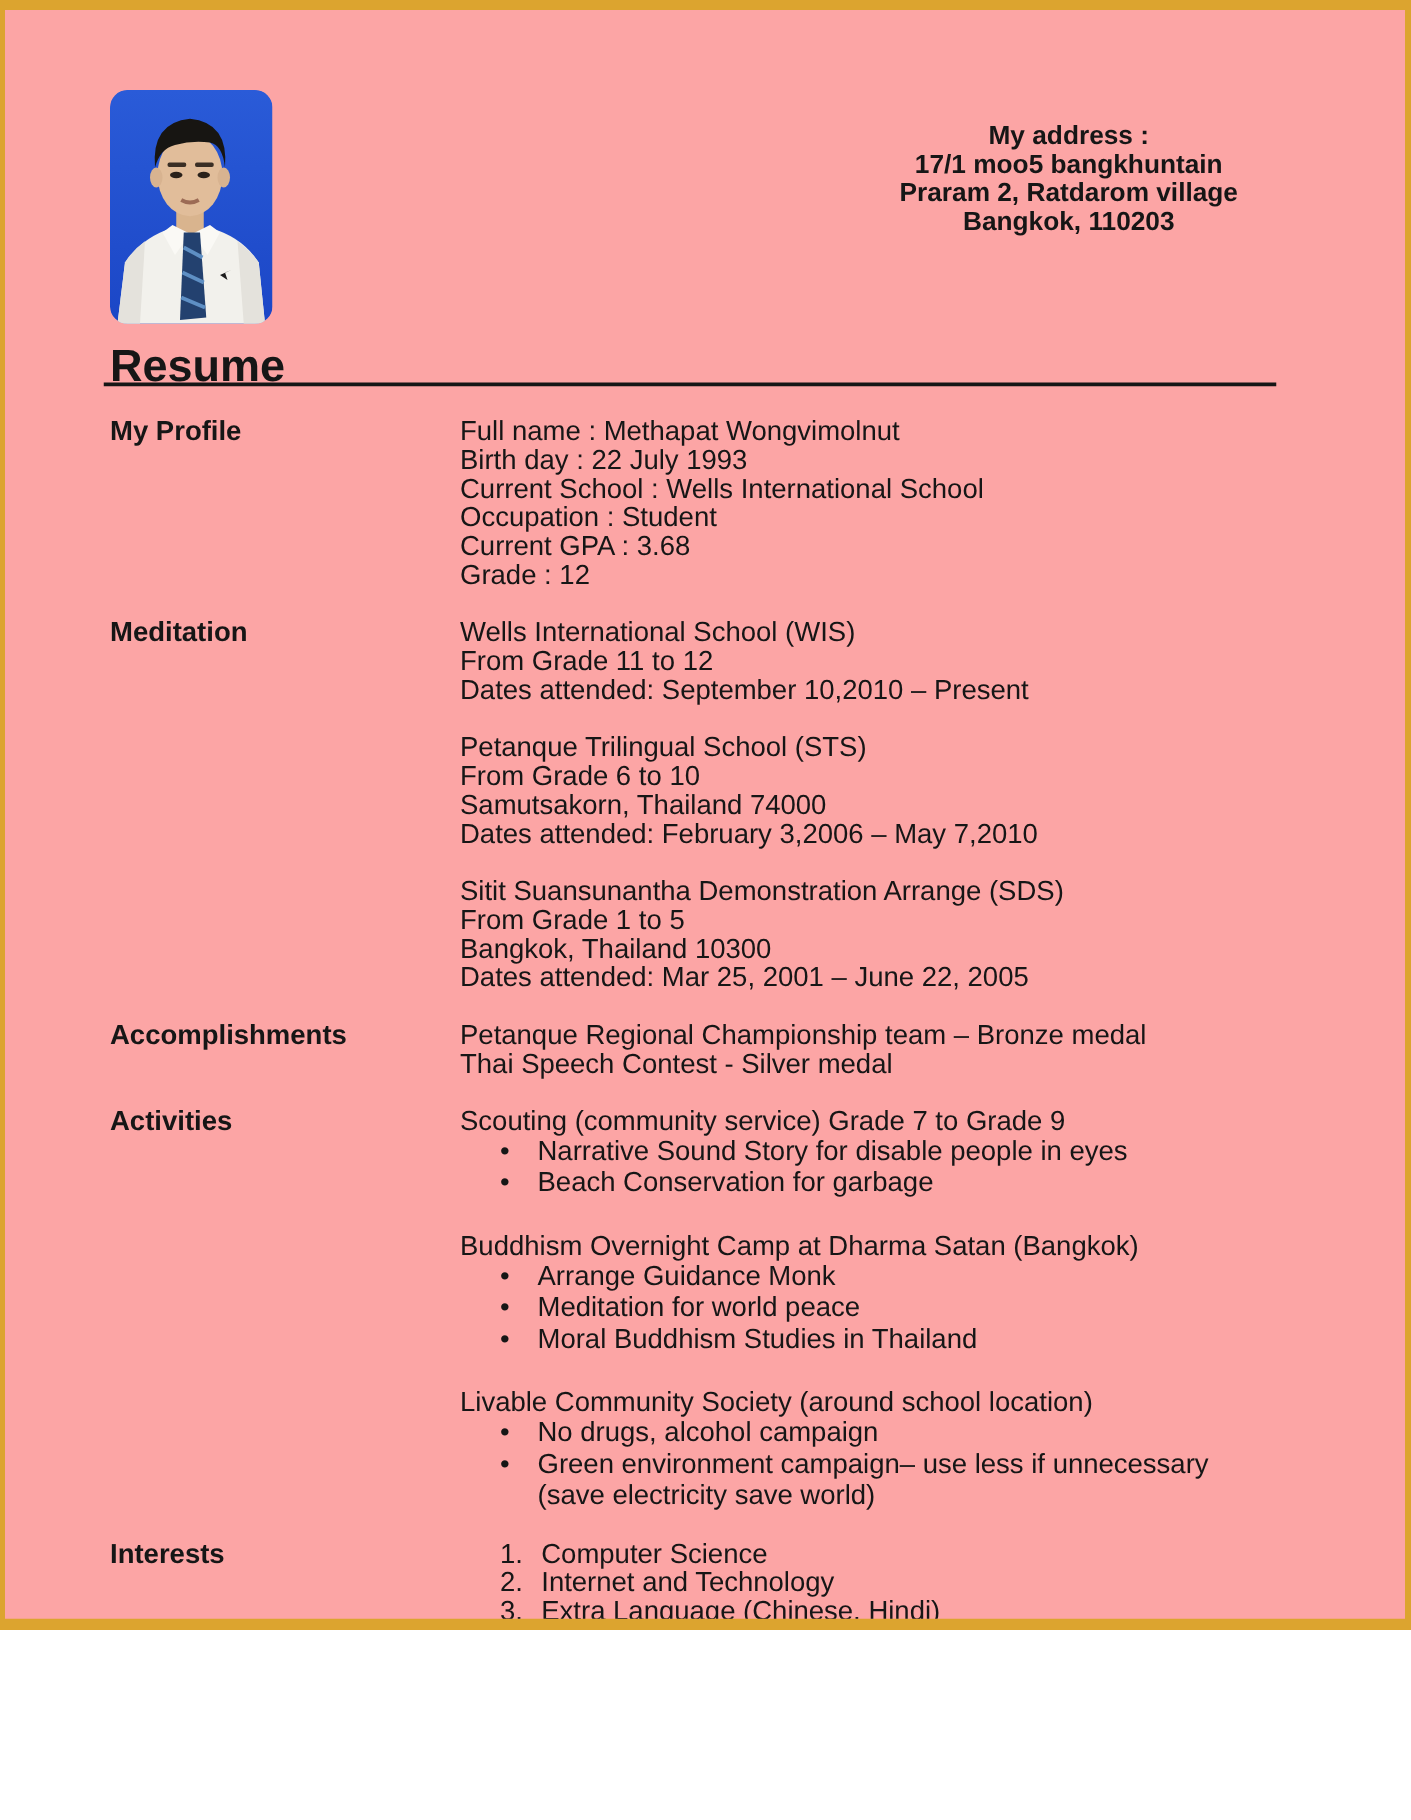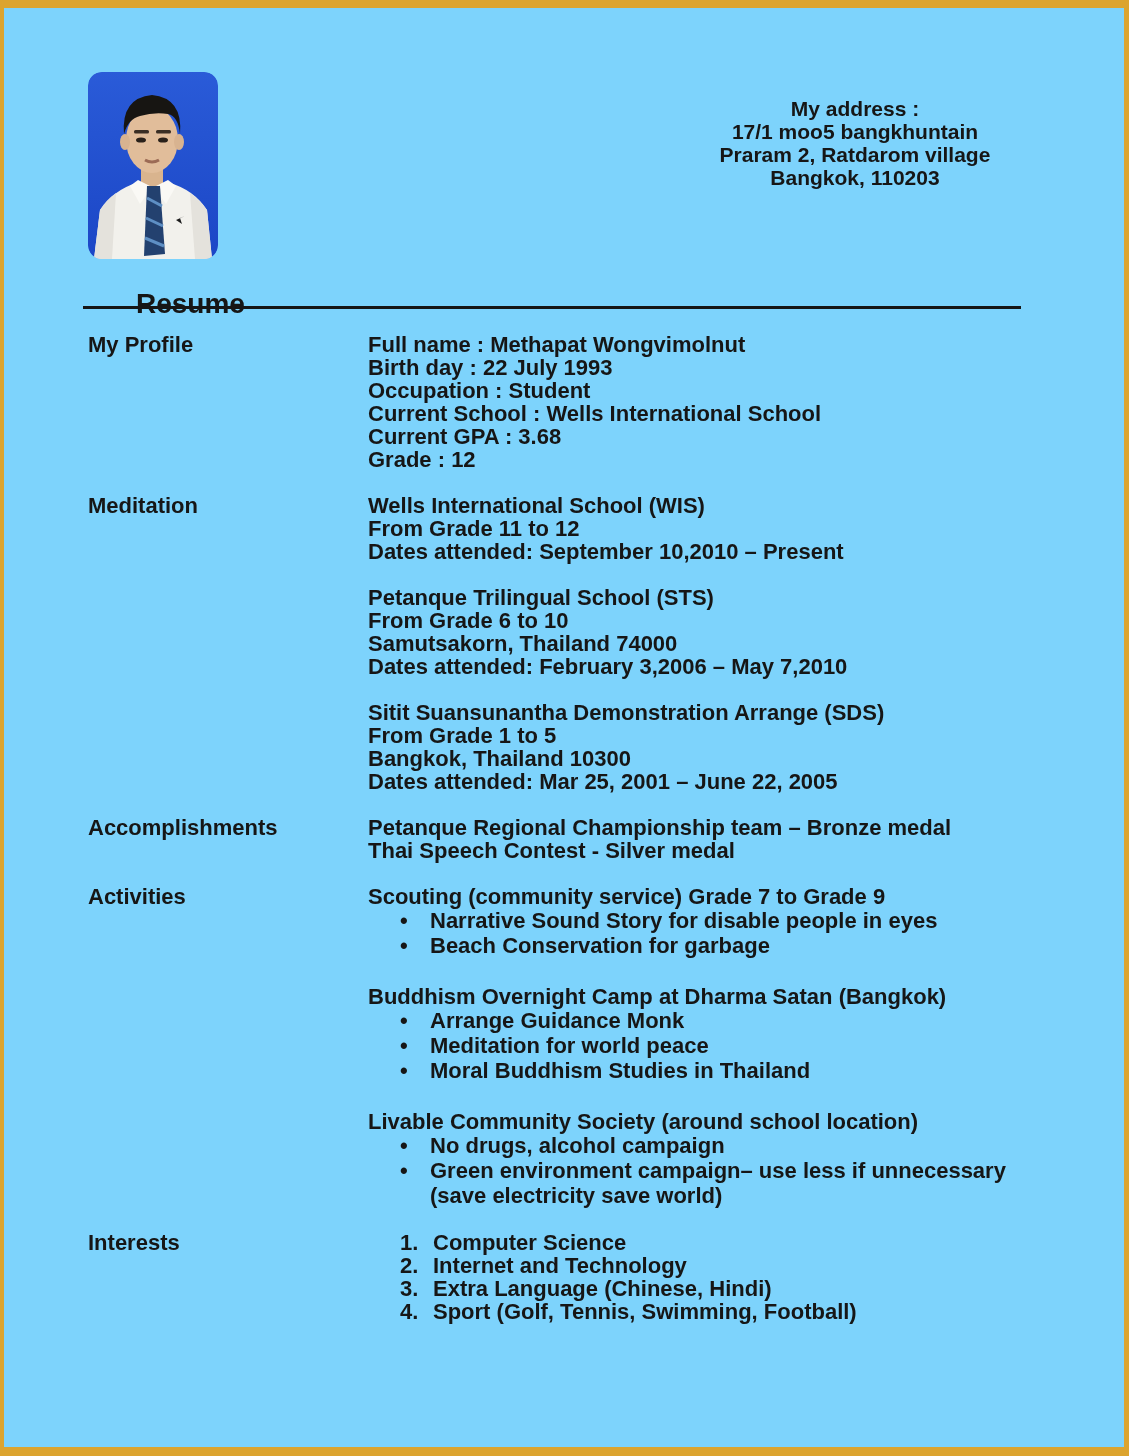--- a/index.html
+++ b/index.html
@@ -1,53 +1,53 @@
 <!DOCTYPE html>
 <html><head>
 <meta charset="utf-8">
 <style>
   html,body { margin:0; padding:0; background:#ffffff; }
   .page {
     position:relative;
-    width:1129px; height:1456px;
+    width:1129px; height:1304px;
     box-sizing:border-box;
-    background:#7dd3fc;
+    background:#fca5a5;
     border-top:8px solid #DCA42F;
     border-bottom:9px solid #DCA42F;
     border-left:4px solid #DCA42F;
     border-right:5px solid #DCA42F;
     font-family:"Liberation Sans", sans-serif;
     color:#161616;
     overflow:hidden;
   }
   .photo {
     position:absolute; left:84px; top:64px;
     width:130px; height:187px;
     border-radius:14px; overflow:hidden; display:block;
   }
   .address {
     position:absolute; left:656px; top:89px; width:390px;
     text-align:center; font-weight:bold;
     font-size:21px; line-height:26px;
   }
   .title {
-    position:absolute; left:84px; top:280px;
-    font-size:28px; font-weight:bold; letter-spacing:0px;margin-left:48px;
+    position:absolute; left:84px; top:264px;
+    font-size:36px; font-weight:bold; letter-spacing:0px;
   }
   .title-underline {
     position:absolute; left:79px; top:298px;
     width:938px; height:3px; background:#161616;
   }
   .sections {
     position:absolute; left:84px; top:325px; width:980px;
     font-size:22px; line-height:23px;
   }
   .section { display:flex; margin-bottom:23px; }
   .section-label { width:280px; flex-shrink:0; font-weight:bold; }
-  .section-content { flex:1;font-weight:bold; }
+  .section-content { flex:1; }
   .line { line-height:23px; }
   .block + .block { margin-top:23px; }
   .group + .group { margin-top:27px; }
   .bullet-row { display:flex; padding-left:32px; line-height:25px; }
   .bullet-dot { width:30px; flex-shrink:0; }
   .bullet-cont { padding-left:62px; line-height:25px; }
   .num-row { display:flex; padding-left:32px; line-height:23px; }
   .num { width:33px; flex-shrink:0; }
 </style>
 </head>
@@ -103,22 +103,22 @@
   <div class="title">Resume</div>
   <div class="title-underline"></div>
 
   <div class="sections">
 
     <div class="section">
       <div class="section-label">My Profile</div>
       <div class="section-content">
         <div class="line">Full name : Methapat Wongvimolnut</div>
         <div class="line">Birth day : 22 July 1993</div>
+        <div class="line">Current School : Wells International School</div>
         <div class="line">Occupation : Student</div>
-        <div class="line">Current School : Wells International School</div>
         <div class="line">Current GPA : 3.68</div>
         <div class="line">Grade : 12</div>
       </div>
     </div>
 
 
     <div class="section">
       <div class="section-label">Meditation</div>
       <div class="section-content">
         <div class="block">

